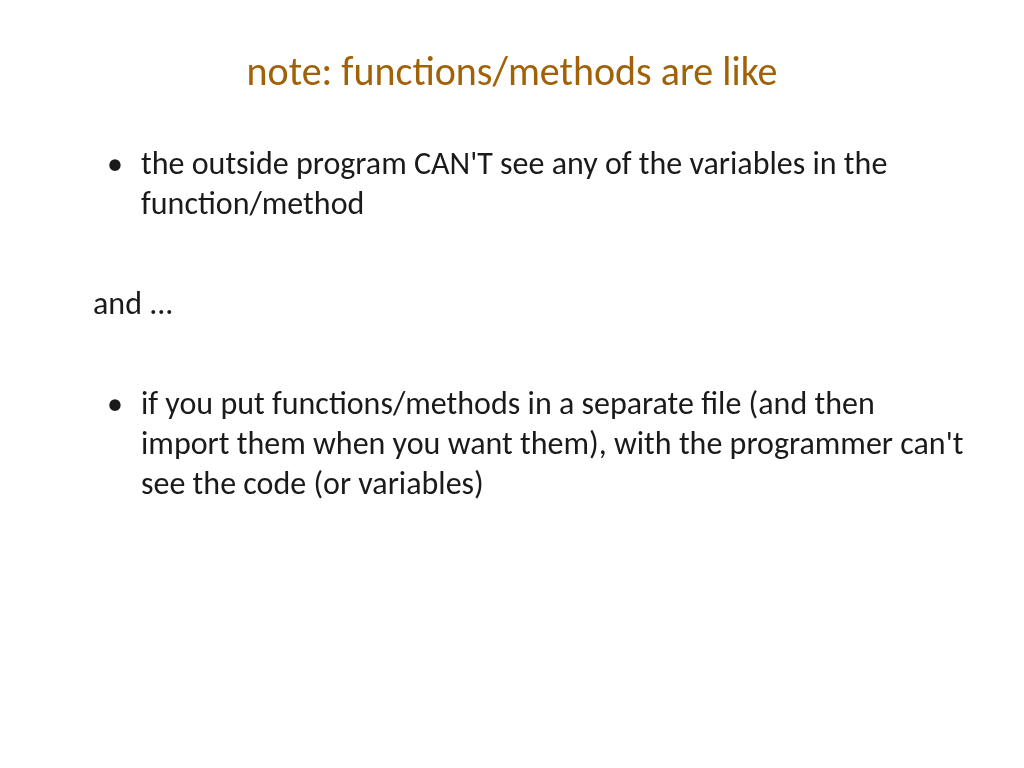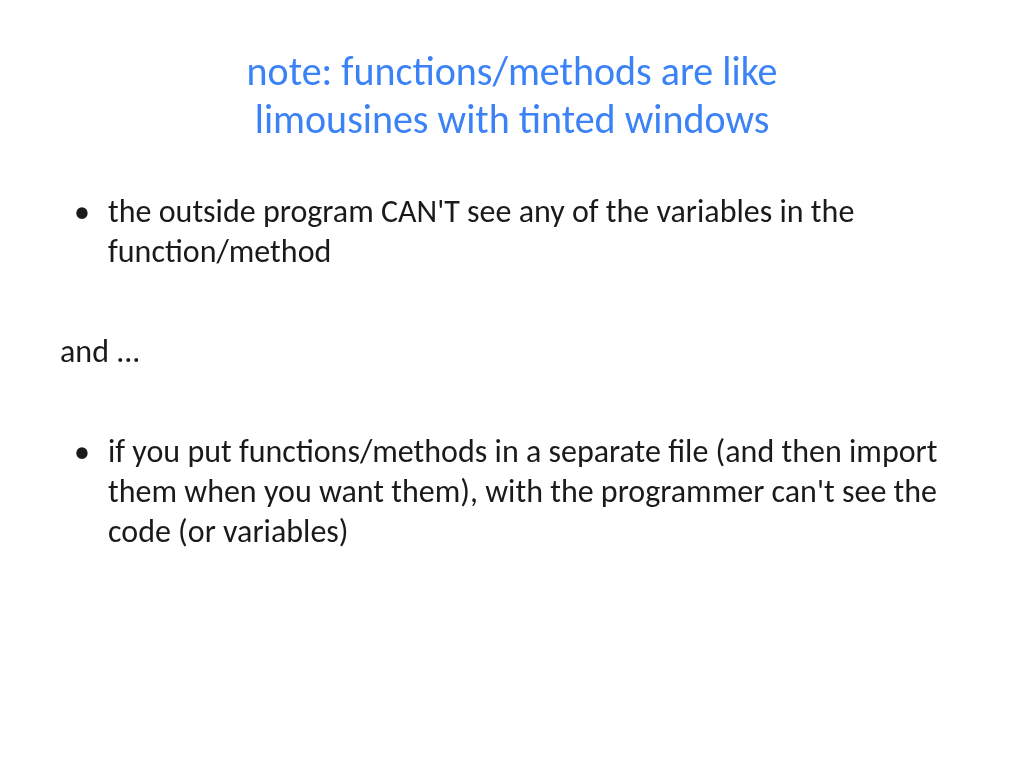--- a/index.html
+++ b/index.html
@@ -15,26 +15,27 @@
       color: #000000;
       padding: 48px 60px;
       overflow: hidden;
     }
     .title {
       font-size: 40px;
       font-weight: 400;
       text-align: center;
       line-height: 1.2;
       margin-bottom: 48px;
-      color: #3b82f6;
+      color: #a16207;
     }
     .content {
       font-size: 32px;
       line-height: 1.25;
       color: #1a1a1a;
+      margin-left: 33px;
     }
     ul {
       list-style: none;
       padding: 0;
     }
     li.bulleted {
       position: relative;
       padding-left: 48px;
       margin-bottom: 8px;
     }
@@ -48,21 +49,20 @@
       margin-top: 60px;
       margin-bottom: 60px;
       padding-left: 0;
     }
   </style>
 </head>
 <body>
 
 <div class="title">
   <span>note: functions/methods are like</span><br>
-  <span>limousines with tinted windows</span>
 </div>
 
 <div class="content">
   <ul>
     <li class="bulleted">
       <span>the outside program CAN'T see any of the variables in the function/method</span>
     </li>
   </ul>
   <div class="plain">
     <span>and ...</span>

